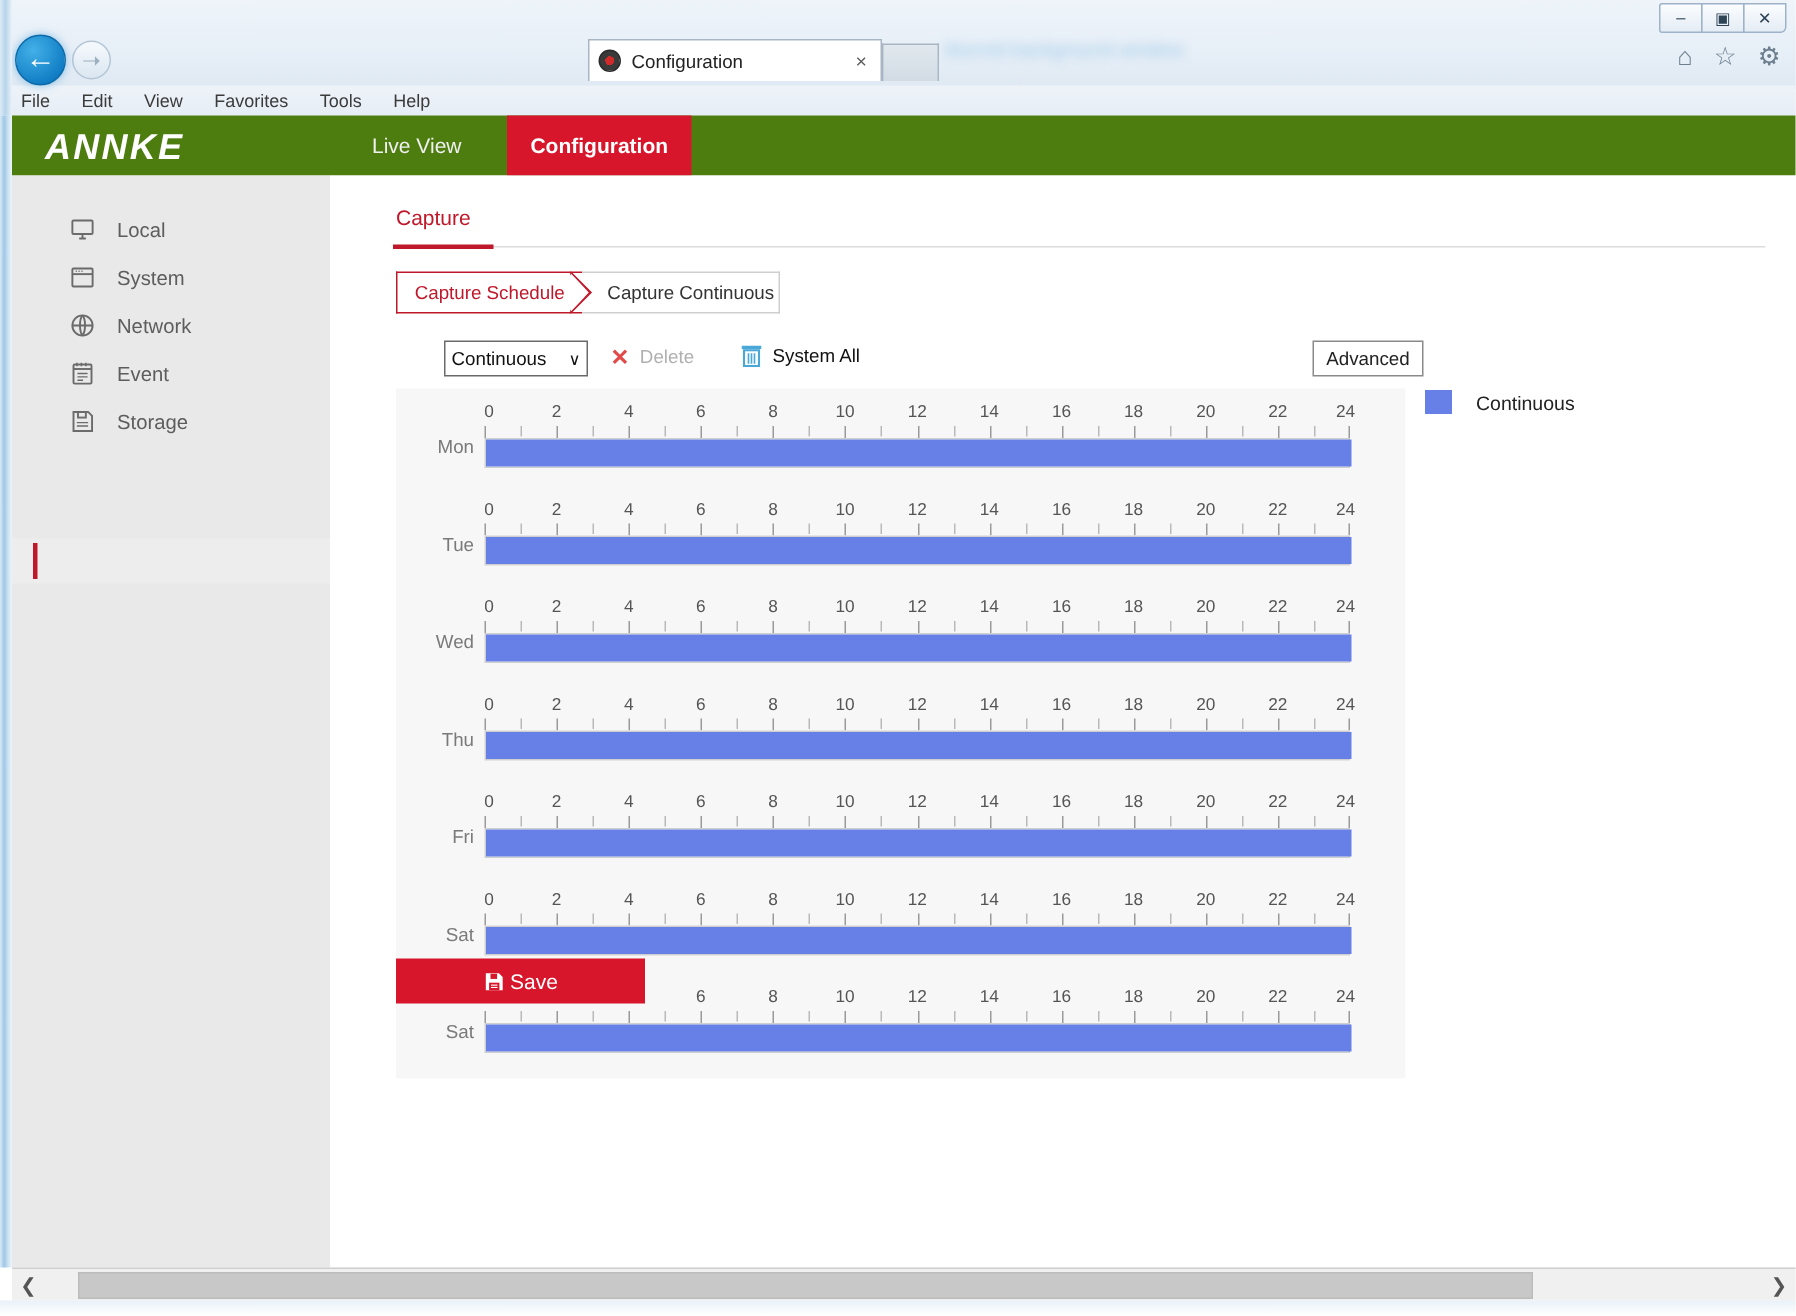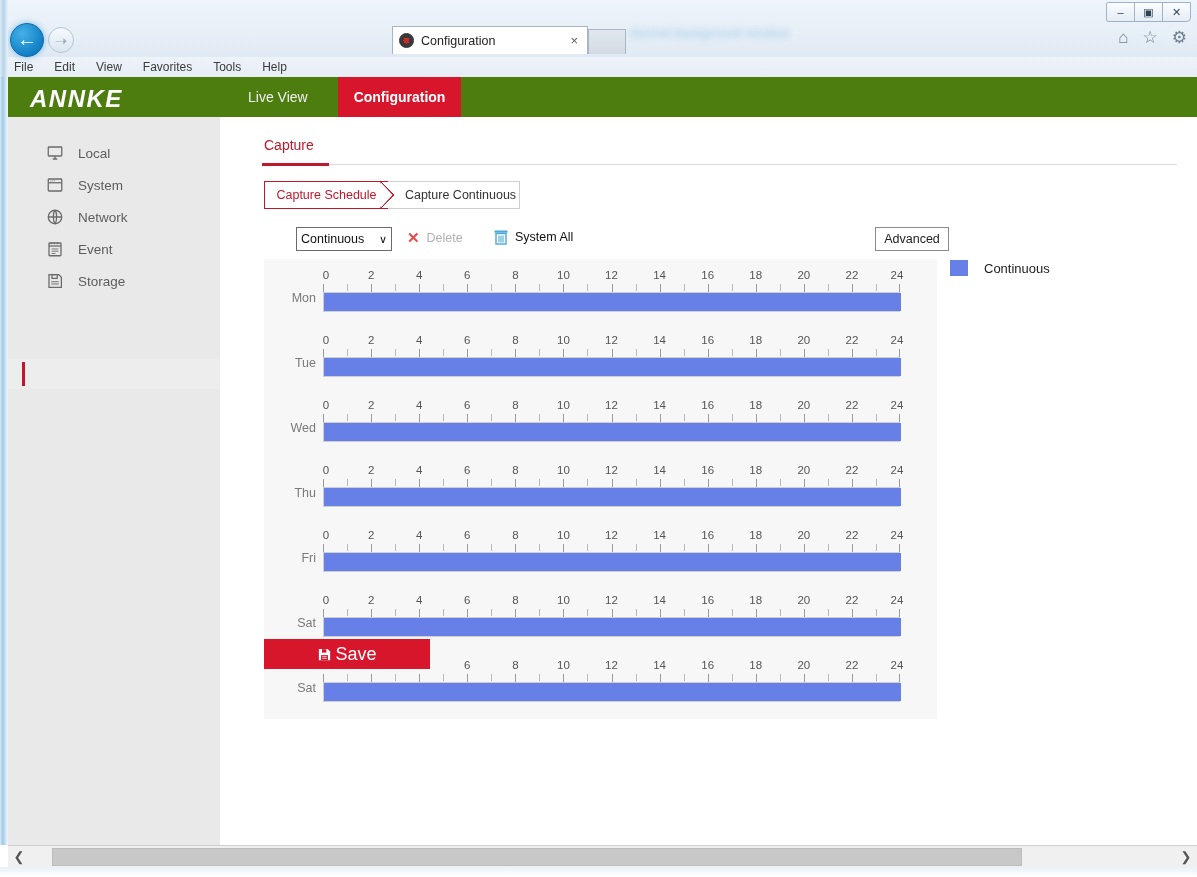--- a/index.html
+++ b/index.html
@@ -264,21 +264,21 @@
     display: flex; align-items: center; gap: 16px;
   }
   #legend-swatch { width: 18px; height: 16px; background: #6680e8; }
   #legend-label { font-size: 13px; color: #222; }
 
   
   #save-btn {
     position: absolute; left: 44px; top: 522px; width: 166px; height: 30px;
     background: #d7162b; color: #fff;
     display: flex; align-items: center; justify-content: center; gap: 3px;
-    font-size: 18px;
+    font-size: 14px;
   }
 
   
   #hscroll {
     position: absolute; left: 8px; top: 845px; width: 1189px; height: 22px;
     background: #f0f0f0; border-top: 1px solid #cfcfcf;
     display: flex; align-items: center;
   }
   #hscroll-left, #hscroll-right {
     width: 22px; height: 20px; display: flex; align-items: center; justify-content: center;

